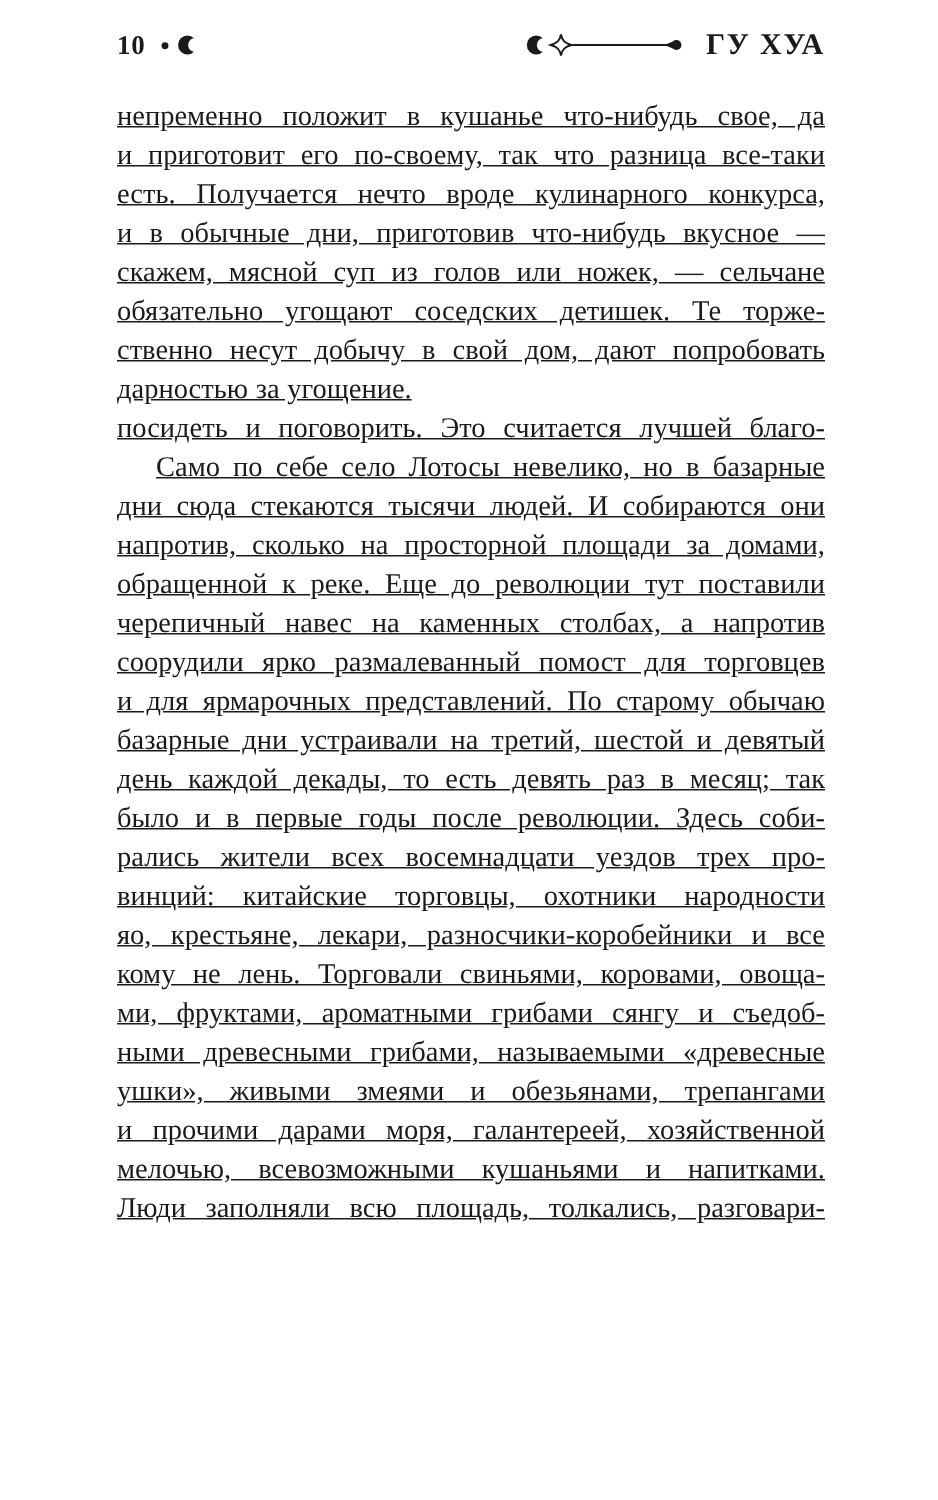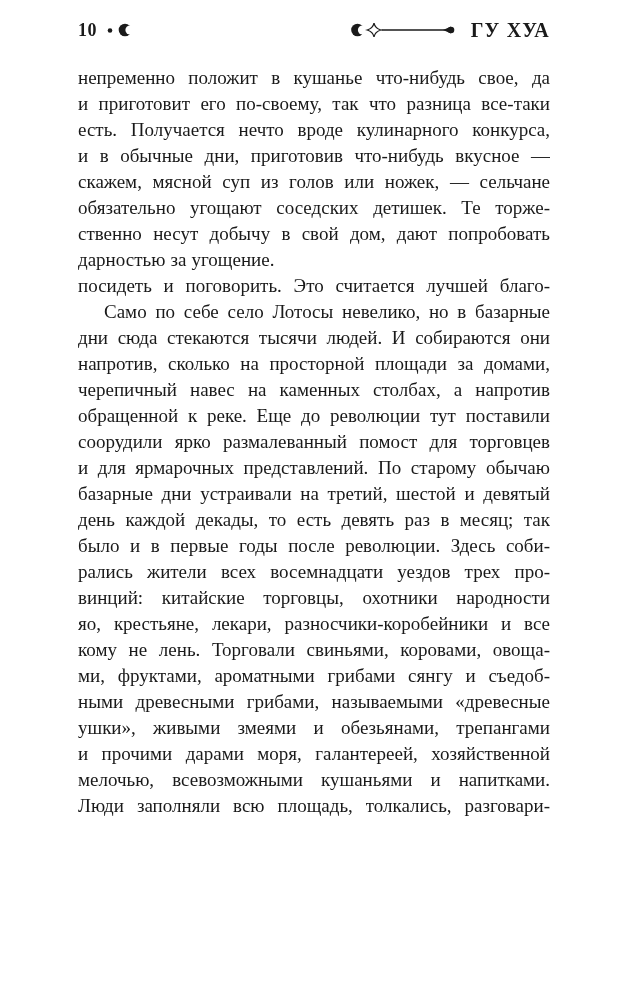--- a/index.html
+++ b/index.html
@@ -34,21 +34,21 @@
   .orn-right { margin-right: 9px; display: block; }
   .author {
     font-size: 20px;
     font-weight: 700;
     letter-spacing: 1.2px;
     white-space: nowrap;
   }
   .text-block {
     margin-top: 25px;
   }
-  .para { margin: 0; }
+  .para { margin: 0; text-decoration: underline; }
   .line {
     font-size: 19px;
     line-height: 26px;
     height: 26px;
     overflow: hidden;
     text-align: justify;
     text-align-last: justify;
     word-spacing: 0.02em;
   }
   .line.j::after {
@@ -99,22 +99,22 @@
         <div class="line j">скажем, мясной суп из голов или ножек, — сельчане</div>
         <div class="line j">обязательно угощают соседских детишек. Те торже-</div>
         <div class="line j">ственно несут добычу в свой дом, дают попробовать</div>
         <div class="line short">дарностью за угощение.</div>
         <div class="line j">посидеть и поговорить. Это считается лучшей благо-</div>
       </div>
       <div class="para">
         <div class="line j indent">Само по себе село Лотосы невелико, но в базарные</div>
         <div class="line j">дни сюда стекаются тысячи людей. И собираются они</div>
         <div class="line j">напротив, сколько на просторной площади за домами,</div>
+        <div class="line j">обращенной к реке. Еще до революции тут поставили</div>
         <div class="line j">черепичный навес на каменных столбах, а напротив</div>
-        <div class="line j">обращенной к реке. Еще до революции тут поставили</div>
         <div class="line j">соорудили ярко размалеванный помост для торговцев</div>
         <div class="line j">и для ярмарочных представлений. По старому обычаю</div>
         <div class="line j">базарные дни устраивали на третий, шестой и девятый</div>
         <div class="line j">день каждой декады, то есть девять раз в месяц; так</div>
         <div class="line j">было и в первые годы после революции. Здесь соби-</div>
         <div class="line j">рались жители всех восемнадцати уездов трех про-</div>
         <div class="line j">винций: китайские торговцы, охотники народности</div>
         <div class="line j">яо, крестьяне, лекари, разносчики-коробейники и все</div>
         <div class="line j">кому не лень. Торговали свиньями, коровами, овоща-</div>
         <div class="line j">ми, фруктами, ароматными грибами сянгу и съедоб-</div>

